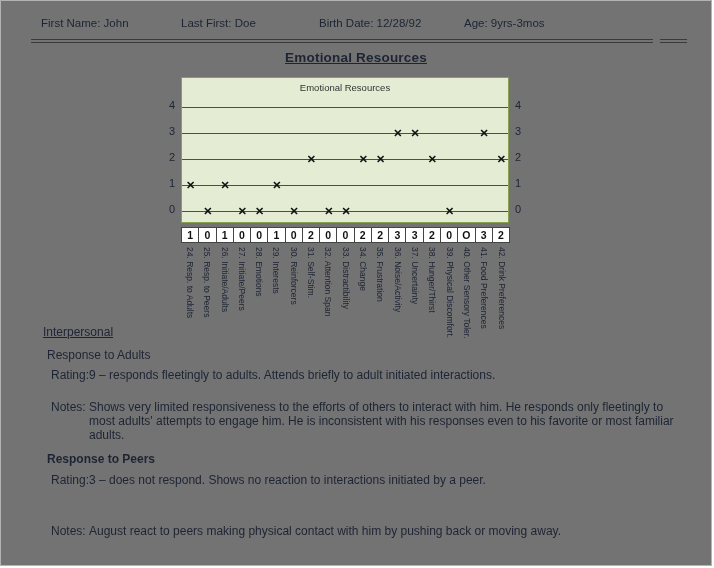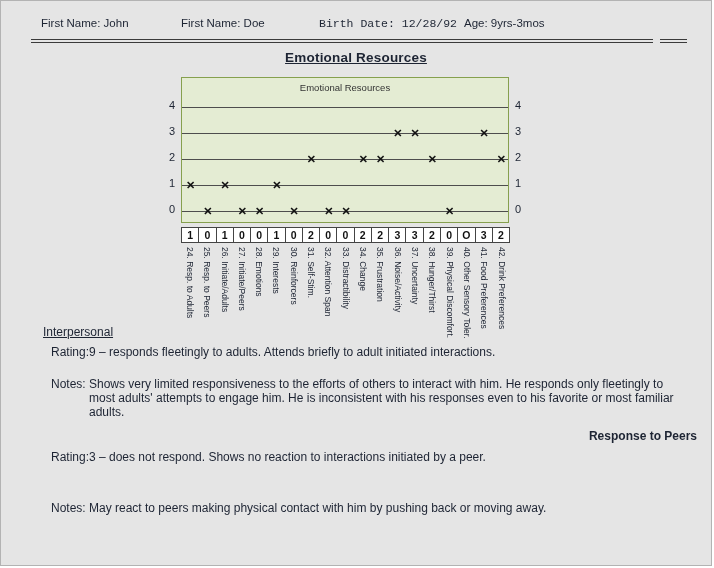--- a/index.html
+++ b/index.html
@@ -1,21 +1,21 @@
 <!DOCTYPE html>
 <html><head>
 <meta charset="utf-8">
 <style>
   * { margin:0; padding:0; box-sizing:border-box; }
   html,body { background:#fff; }
   body { width:714px; height:568px; font-family:"Liberation Sans", sans-serif; }
-  .page { position:relative; width:712px; height:566px; border:1px solid #b3b3b3; background:#e5e5e5; color:#1d2433; overflow:hidden; }
+  .page { position:relative; width:712px; height:566px; border:1px solid #b3b3b3; background:#737373; color:#1d2433; overflow:hidden; }
 
   .hf { position:absolute; top:16px; font-size:11.5px; }
-  .f1 { left:40px; } .f2 { left:180px; } .f3 { left:318px;font-family:Liberation Mono, monospace; } .f4 { left:463px; }
+  .f1 { left:40px; } .f2 { left:180px; } .f3 { left:318px; } .f4 { left:463px; }
 
   .rule { position:absolute; top:38px; height:4px; border-top:1px solid #3a3a3a; border-bottom:1px solid #3a3a3a; }
   .rule-main { left:30px; width:622px; }
   .rule-end { left:659px; width:27px; }
 
   .page-title { position:absolute; top:49px; left:0; width:100%; text-align:center; font-size:13.5px; font-weight:bold; text-decoration:underline; letter-spacing:.2px; }
 
   .plot { position:absolute; left:180px; top:76px; width:328px; height:146px; background:#e4ecd3; border:1px solid #86a04e; }
   .plot-title { position:absolute; top:4px; left:0; width:100%; text-align:center; font-size:9.5px; color:#333; }
   .gridline { position:absolute; left:0; right:0; height:1px; background:#4d4d4d; }
@@ -36,29 +36,29 @@
   .labelcell span { writing-mode:vertical-rl; font-size:8.5px; line-height:1; white-space:nowrap; }
 
   .body-block { position:absolute; left:40px; top:324px; width:656px; font-size:12px; }
   .sec-title { padding-left:2px; text-decoration:underline; height:14px; }
   .sub-heading { padding-left:6px; height:14px; }
   .sub-heading.bold { font-weight:bold; }
   .kv { display:flex; padding-left:10px; }
   .kv .k { width:38px; flex:none; line-height:14px; }
   .kv .v { width:600px; line-height:14px; }
   .mt9 { margin-top:9px; } .mt6 { margin-top:6px; } .mt18 { margin-top:18px; }
-  .mt10 { margin-top:10px;text-align:right; } .mt7 { margin-top:7px; } .mt37 { margin-top:37px; }
+  .mt10 { margin-top:10px; } .mt7 { margin-top:7px; } .mt37 { margin-top:37px; }
 </style>
 </head>
 <body>
 
 <div class="page">
 
   <span class="hf f1">First Name: John</span>
-  <span class="hf f2">First Name: Doe</span>
+  <span class="hf f2">Last First: Doe</span>
   <span class="hf f3">Birth Date: 12/28/92</span>
   <span class="hf f4">Age: 9yrs-3mos</span>
 
   <div class="rule rule-main"></div>
   <div class="rule rule-end"></div>
 
   <div class="page-title">Emotional Resources</div>
 
   <div class="yaxis yaxis-left">
       <div class="ytick" style="top: 22px;">4</div>
@@ -180,33 +180,34 @@
         <span class="">41. Food Preferences</span>
       </div>
       <div class="labelcell">
         <span class="">42. Drink Preferences</span>
       </div>
     </div>
 
   <div class="body-block">
     <div class="sec-title">Interpersonal</div>
 
+    <div class="sub-heading mt9">Response to Adults</div>
     <div class="kv mt6">
       <span class="k">Rating:</span>
       <span class="v">9 – responds fleetingly to adults. Attends briefly to adult initiated interactions.</span>
     </div>
     <div class="kv mt18">
       <span class="k">Notes:</span>
       <span class="v">Shows very limited responsiveness to the efforts of others to interact with him. He responds only fleetingly to most adults' attempts to engage him. He is inconsistent with his responses even to his favorite or most familiar adults.</span>
     </div>
 
     <div class="sub-heading bold mt10">Response to Peers</div>
     <div class="kv mt7">
       <span class="k">Rating:</span>
       <span class="v">3 – does not respond. Shows no reaction to interactions initiated by a peer.</span>
     </div>
     <div class="kv mt37">
       <span class="k">Notes:</span>
-      <span class="v">May react to peers making physical contact with him by pushing back or moving away.</span>
+      <span class="v">August react to peers making physical contact with him by pushing back or moving away.</span>
     </div>
   </div>
 
 </div>
 
 </body></html>

